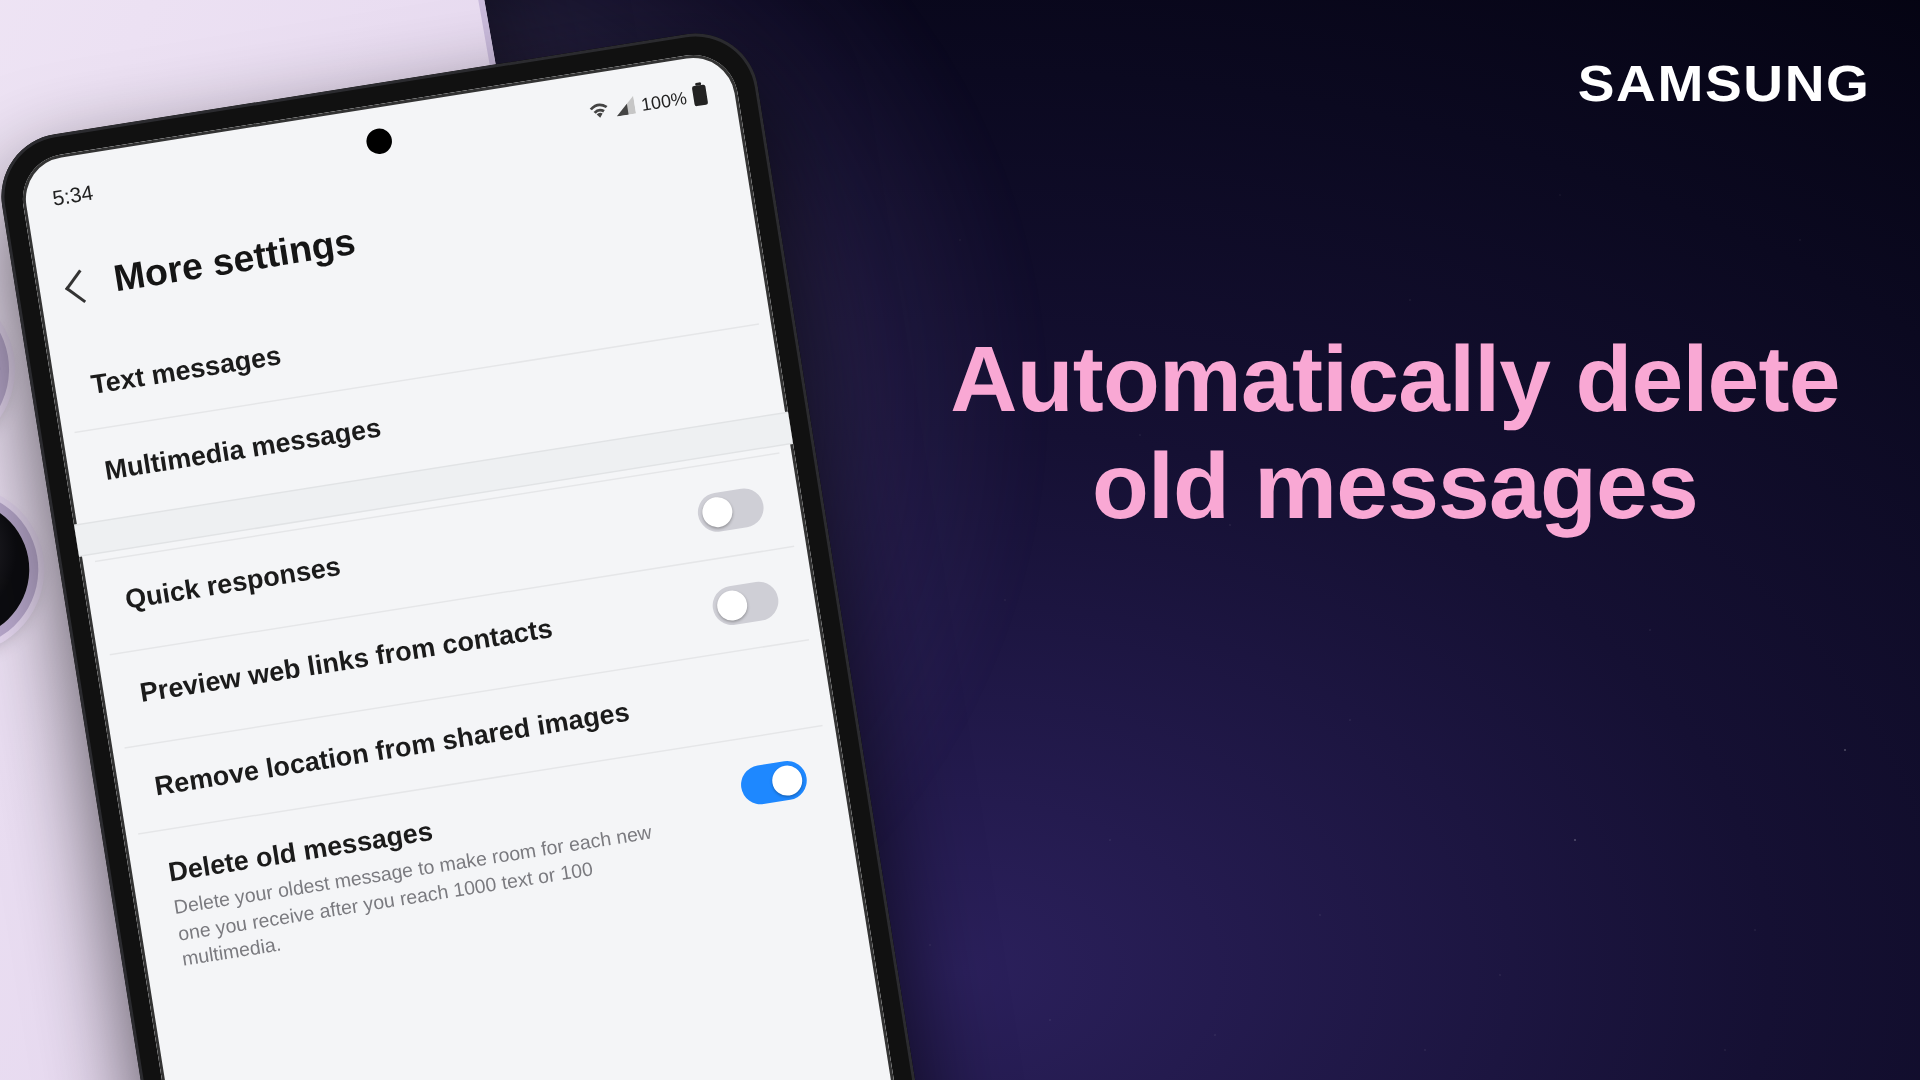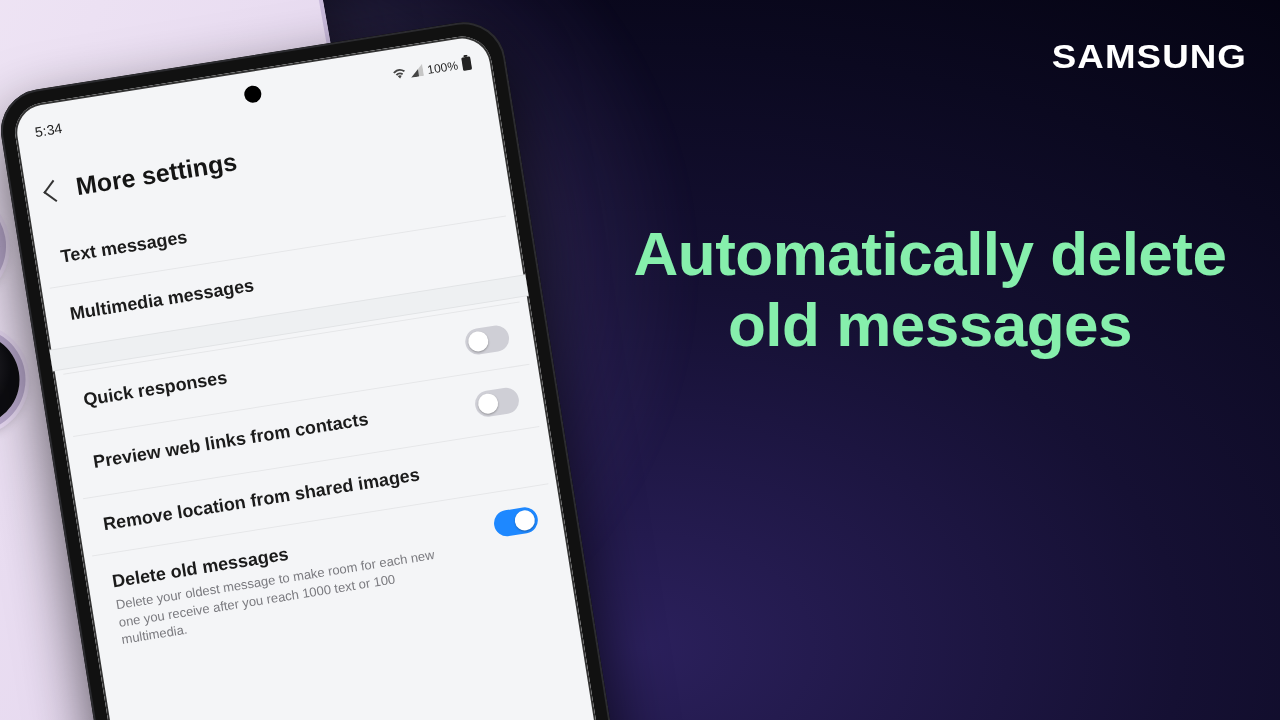--- a/index.html
+++ b/index.html
@@ -67,21 +67,21 @@
     font-family: Arial, Helvetica, sans-serif;
     transform: scaleX(1.08);
   }
 
   
   .headline {
     position: absolute;
     left: 625px;
     top: 218px;
     width: 610px;
-    color: #86efac;
+    color: #f9a8d4;
     font-weight: 700;
     font-size: 62px;
     line-height: 1.15;
     text-align: center;
     letter-spacing: -0.5px;
   }
 
   
   .phone-back {
     position: absolute;

